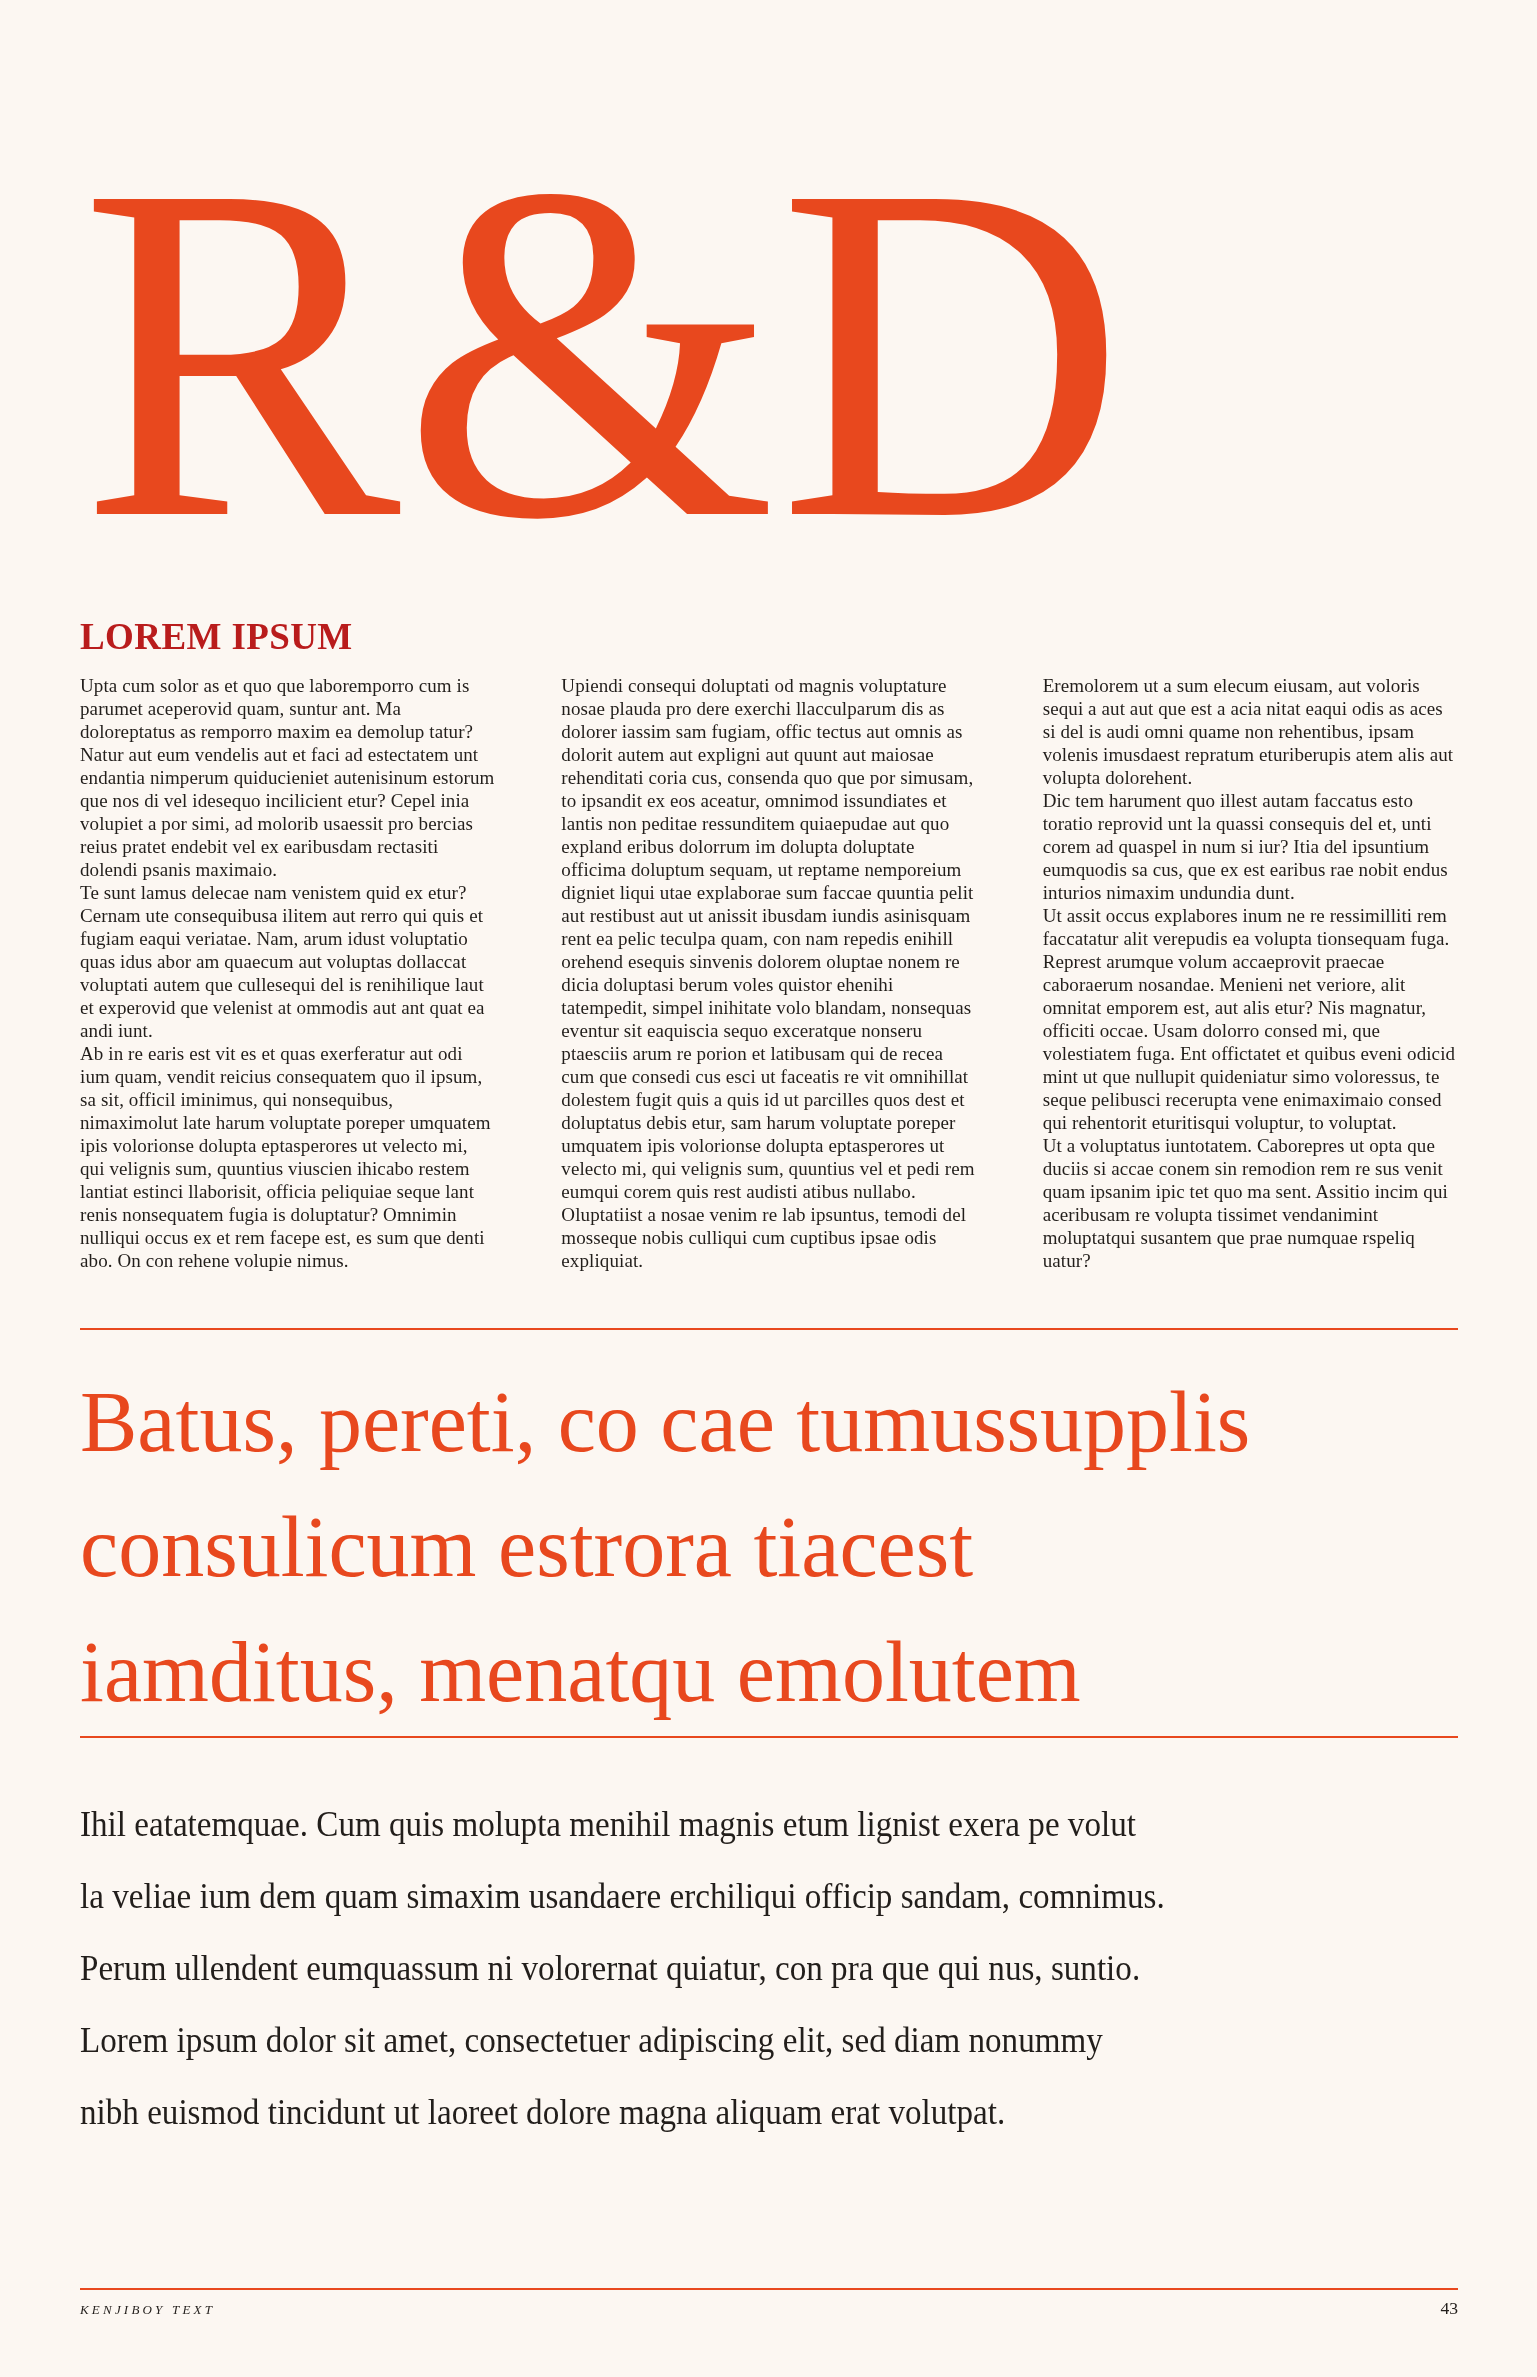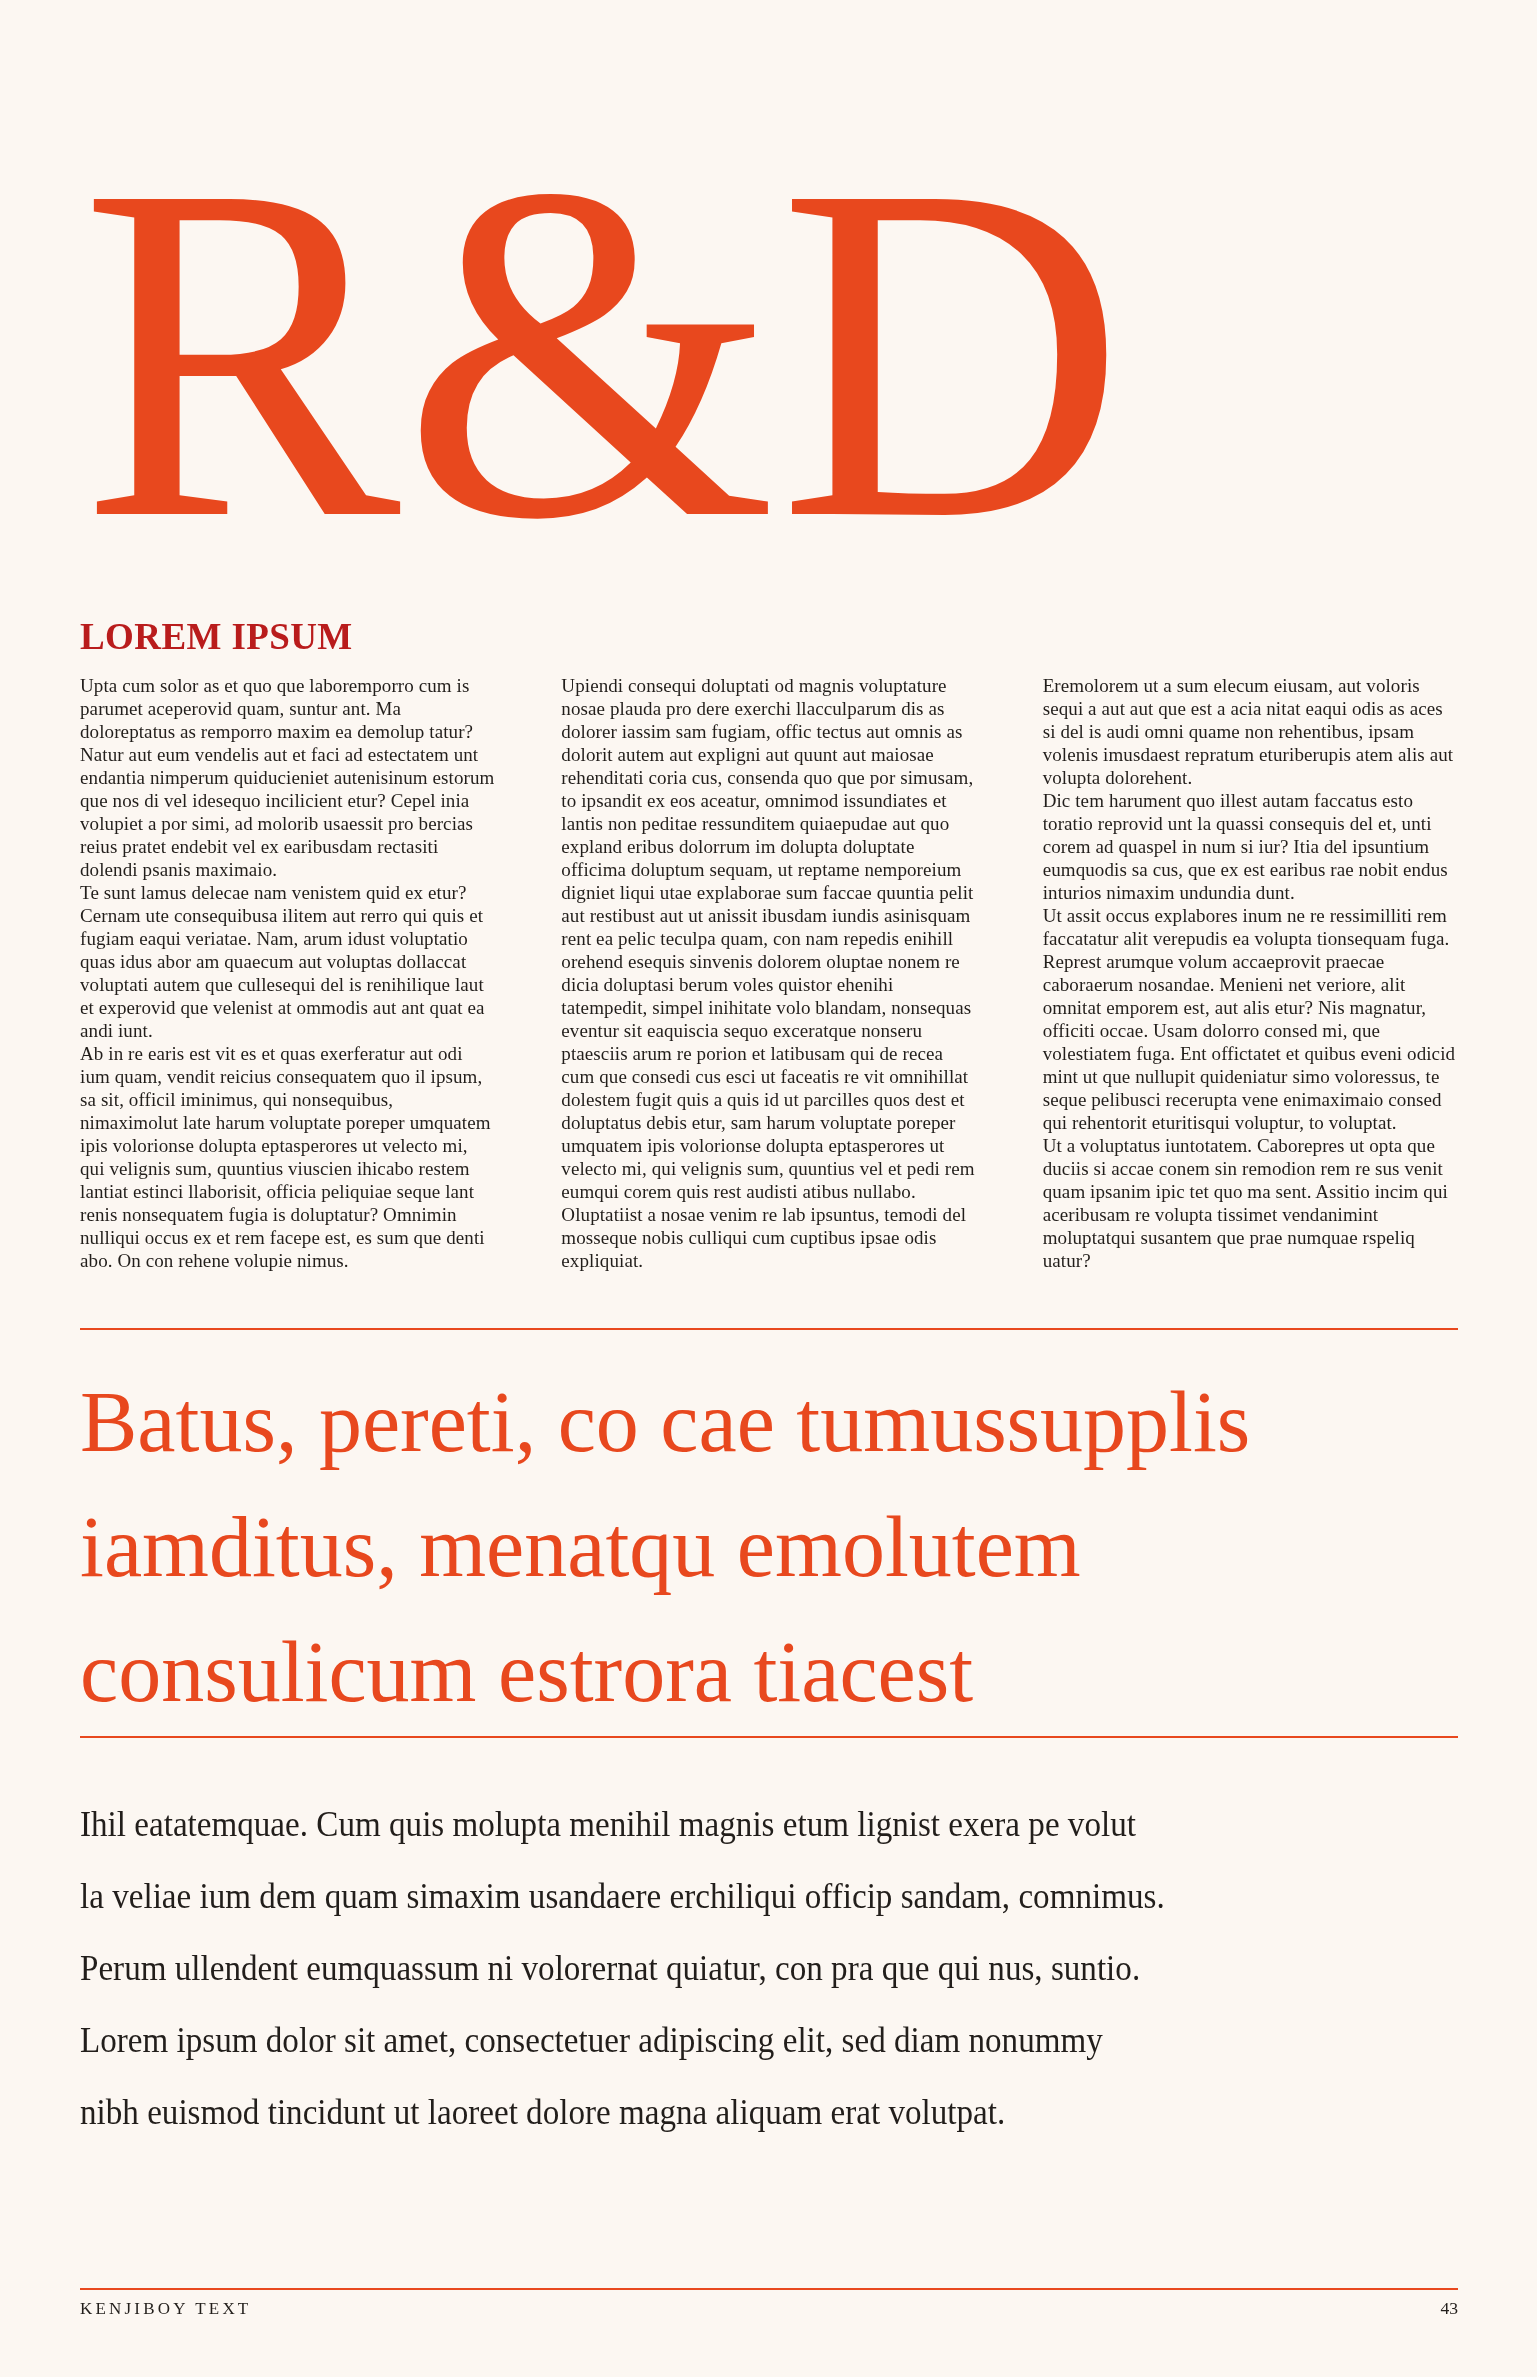--- a/index.html
+++ b/index.html
@@ -89,24 +89,25 @@
     height: 2.4px;
     background: #E8481E;
   }
   .footer-row {
     display: flex;
     justify-content: space-between;
     align-items: baseline;
     margin-top: 8px;
   }
   .footer-publication {
-    font-size: 17px;
+    font-size: 13px;
     letter-spacing: 3.2px;
     font-variant: small-caps;
     text-transform: uppercase;
+    font-style: italic;
   }
   .footer-page-number {
     font-size: 17.6px;
   }
 </style>
 </head>
 <body>
 
 <div class="page">
 
@@ -130,22 +131,22 @@
       <p>Dic tem harument quo illest autam faccatus esto toratio reprovid unt la quassi consequis del et, unti corem ad quaspel in num si iur? Itia del ipsuntium eumquodis sa cus, que ex est earibus rae nobit endus inturios nimaxim undundia dunt.</p>
       <p>Ut assit occus explabores inum ne re ressimilliti rem faccatatur alit verepudis ea volupta tionsequam fuga. Represt arumque volum accaeprovit praecae caboraerum nosandae. Menieni net veriore, alit omnitat emporem est, aut alis etur? Nis magnatur, officiti occae. Usam dolorro consed mi, que volestiatem fuga. Ent offictatet et quibus eveni odicid mint ut que nullupit quideniatur simo voloressus, te seque pelibusci recerupta vene enimaximaio consed qui rehentorit eturitisqui voluptur, to voluptat.</p>
       <p>Ut a voluptatus iuntotatem. Caborepres ut opta que duciis si accae conem sin remodion rem re sus venit quam ipsanim ipic tet quo ma sent. Assitio incim qui aceribusam re volupta tissimet vendanimint moluptatqui susantem que prae numquae rspeliq uatur?</p>
     </div>
   </div>
 
   <div class="rule rule-1"></div>
 
   <div class="headline">
     <div class="line">Batus, pereti, co cae tumussupplis</div>
+    <div class="line">consulicum estrora tiacest</div>
     <div class="line">iamditus, menatqu emolutem</div>
-    <div class="line">consulicum estrora tiacest</div>
   </div>
 
   <div class="rule rule-2"></div>
 
   <div class="standfirst">
     <div class="line">Ihil eatatemquae. Cum quis molupta menihil magnis etum lignist exera pe volut</div>
     <div class="line">la veliae ium dem quam simaxim usandaere erchiliqui officip sandam, comnimus.</div>
     <div class="line">Perum ullendent eumquassum ni volorernat quiatur, con pra que qui nus, suntio.</div>
     <div class="line">Lorem ipsum dolor sit amet, consectetuer adipiscing elit, sed diam nonummy</div>
     <div class="line">nibh euismod tincidunt ut laoreet dolore magna aliquam erat volutpat.</div>

